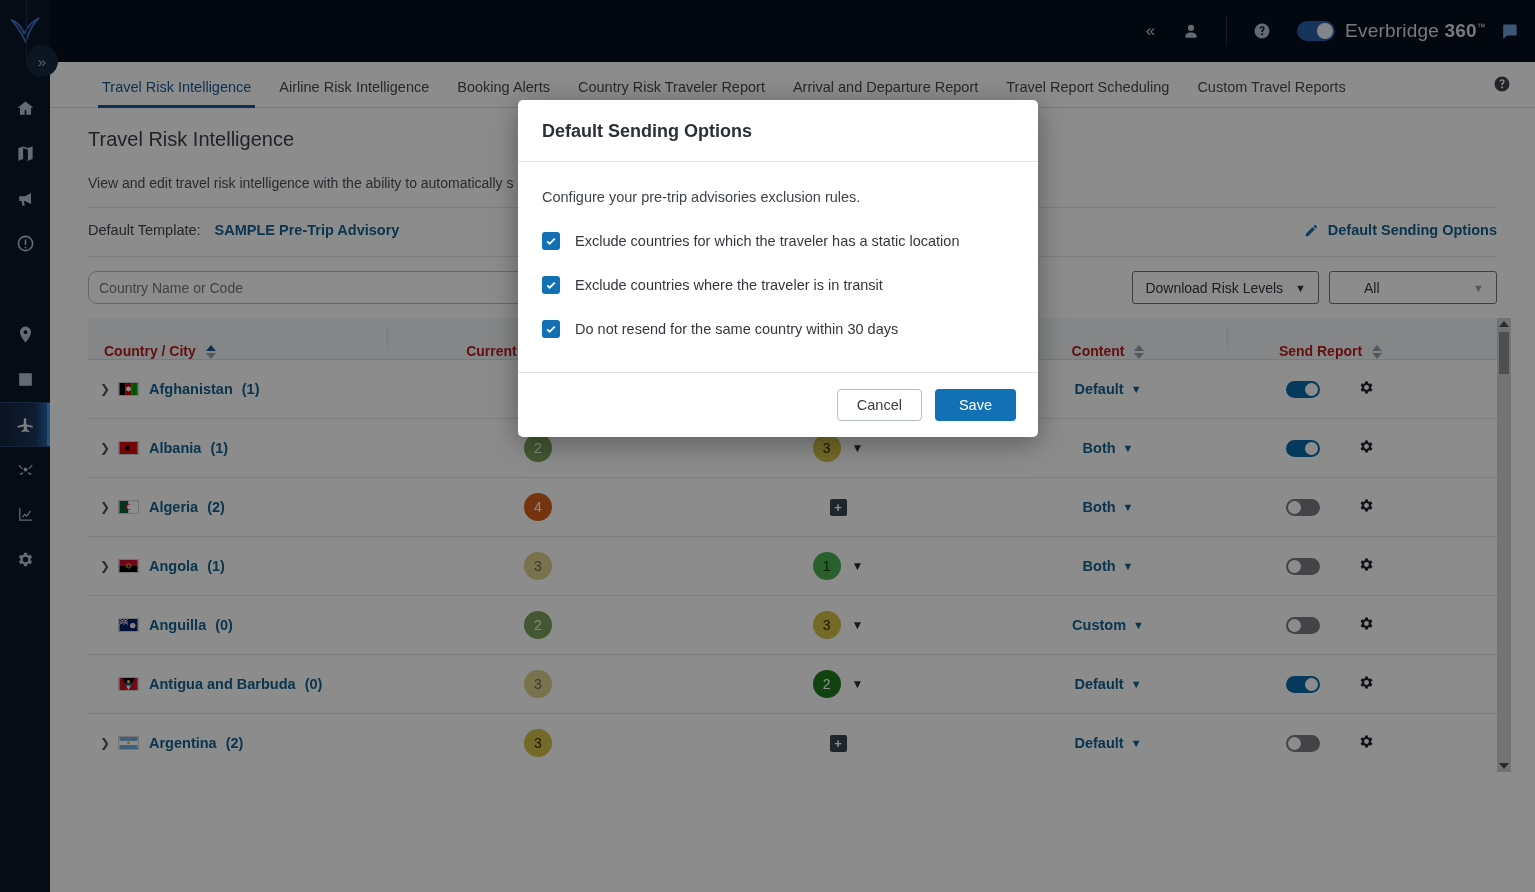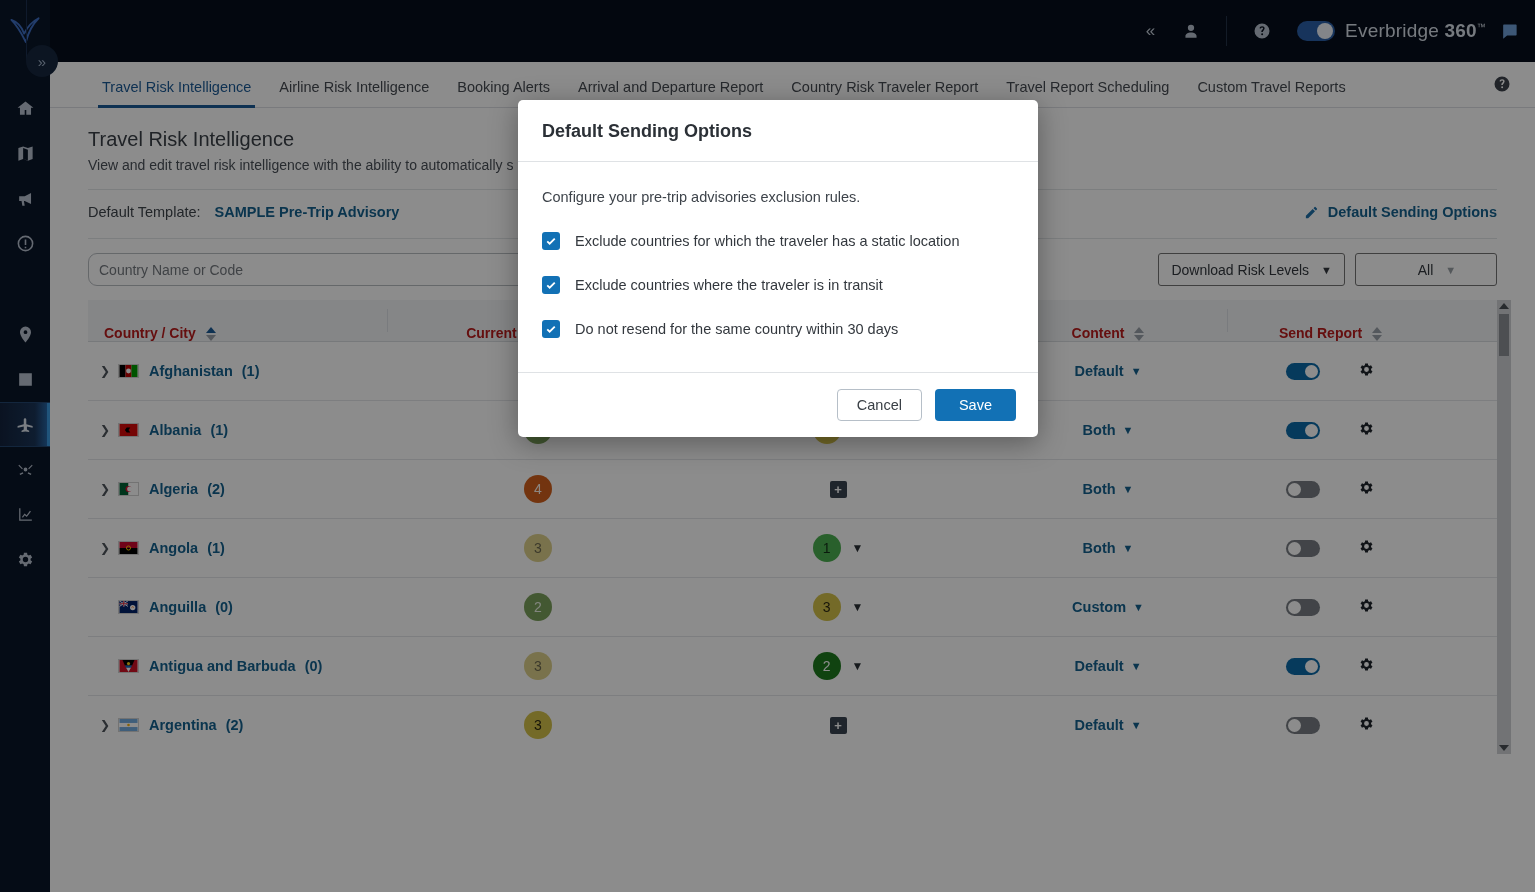--- a/index.html
+++ b/index.html
@@ -85,21 +85,21 @@
   .tab.active { color:#1b5a96; }
   .tab.active::after {
     content:""; position:absolute; left:10px; right:10px; bottom:-1px; height:3px; background:#1b5a96;
   }
   .tabs-help { margin-left:auto; padding:0 24px 10px 0; }
   .tabs-help svg { width:18px; height:18px; fill:#3c434c; }
 
   
   .pagehead { padding:20px 38px 0 38px; }
   .page-title { font-size:20px; color:#3b4148; font-weight:400; }
-  .page-sub { font-size:14px; color:#4a5058; margin-top:6px; }
+  .page-sub { font-size:14px; color:#4a5058; margin-top:24px; }
   .hr { height:1px; background:#e2e5e8; margin:16px 38px 0 38px; }
 
   .tmplrow {
     display:flex; align-items:center; padding:14px 38px 0 38px;
   }
   .tmpl-label { font-size:14.5px; color:#3f454c; margin-right:14px; }
   .tmpl-val { font-size:14.5px; color:#15628f; font-weight:bold; }
   .dso-link { margin-left:auto; display:flex; align-items:center; gap:9px; color:#15628f; font-size:14.5px; font-weight:bold; }
   .dso-link svg { width:15px; height:15px; fill:#1e6fa8; }
 
@@ -111,21 +111,21 @@
     width:516px; height:33px; border:1px solid #b9bdc2; border-radius:9px;
     padding:0 10px; font-size:14px; color:#333; background:#fff; outline:none;
   }
   .search-input::placeholder { color:#74797f; }
   .tb-right { margin-left:auto; display:flex; gap:10px; }
   .btn-sel {
     height:33px; border:1px solid #737373; border-radius:3px; background:transparent;
     display:flex; align-items:center; padding:0 12px; font-size:14px; color:#33383e; gap:12px;
   }
   .btn-sel .cv { font-size:11px; }
-  .sel-all { width:142px; justify-content:center; color:#33383e;padding-left:34px; }
+  .sel-all { width:168px; justify-content:space-between; color:#33383e;padding-left:34px; }
   .sel-all .cv { color:#9aa0a7; }
 
   
   .tablewrap { margin:14px 38px 0 38px; position:relative; border:0; }
   .thead { display:flex; height:42px; background:#f3f4f6; border-bottom:1px solid #d9dde1; }
   .th {
     display:flex; align-items:flex-end; font-size:14px; color:#b91c1c; font-weight:bold;
     position:relative;
   }
   .th .sorter { display:inline-flex; flex-direction:column; margin-left:10px; gap:2px; }
@@ -315,22 +315,22 @@
         </svg>
     </div>
   </div>
 
   <div class="main">
 
     <div class="tabs">
       <div class="tab active">Travel Risk Intelligence</div>
       <div class="tab">Airline Risk Intelligence</div>
       <div class="tab">Booking Alerts</div>
+      <div class="tab">Country Risk Traveler Report</div>
       <div class="tab">Arrival and Departure Report</div>
-      <div class="tab">Country Risk Traveler Report</div>
       <div class="tab">Travel Report Scheduling</div>
       <div class="tab">Custom Travel Reports</div>
       <div class="tabs-help">
         <svg viewBox="0 0 24 24">
             <path d="M12 2a10 10 0 100 20 10 10 0 000-20zm.2 15.6a1.3 1.3 0 110-2.6 1.3 1.3 0 010 2.6zm2-6.4c-.8.7-1.1 1-1.1 1.9v.3h-2v-.5c0-1.4.6-2.1 1.5-2.9.6-.5.9-.9.9-1.4 0-.7-.5-1.2-1.4-1.2-.8 0-1.4.5-1.6 1.4l-1.9-.5C9 6.6 10.2 5.6 12.1 5.6c2 0 3.4 1.1 3.4 2.8 0 1.1-.5 1.9-1.3 2.8z"></path>
           </svg>
       </div>
     </div>
 
     <div class="pagehead">

